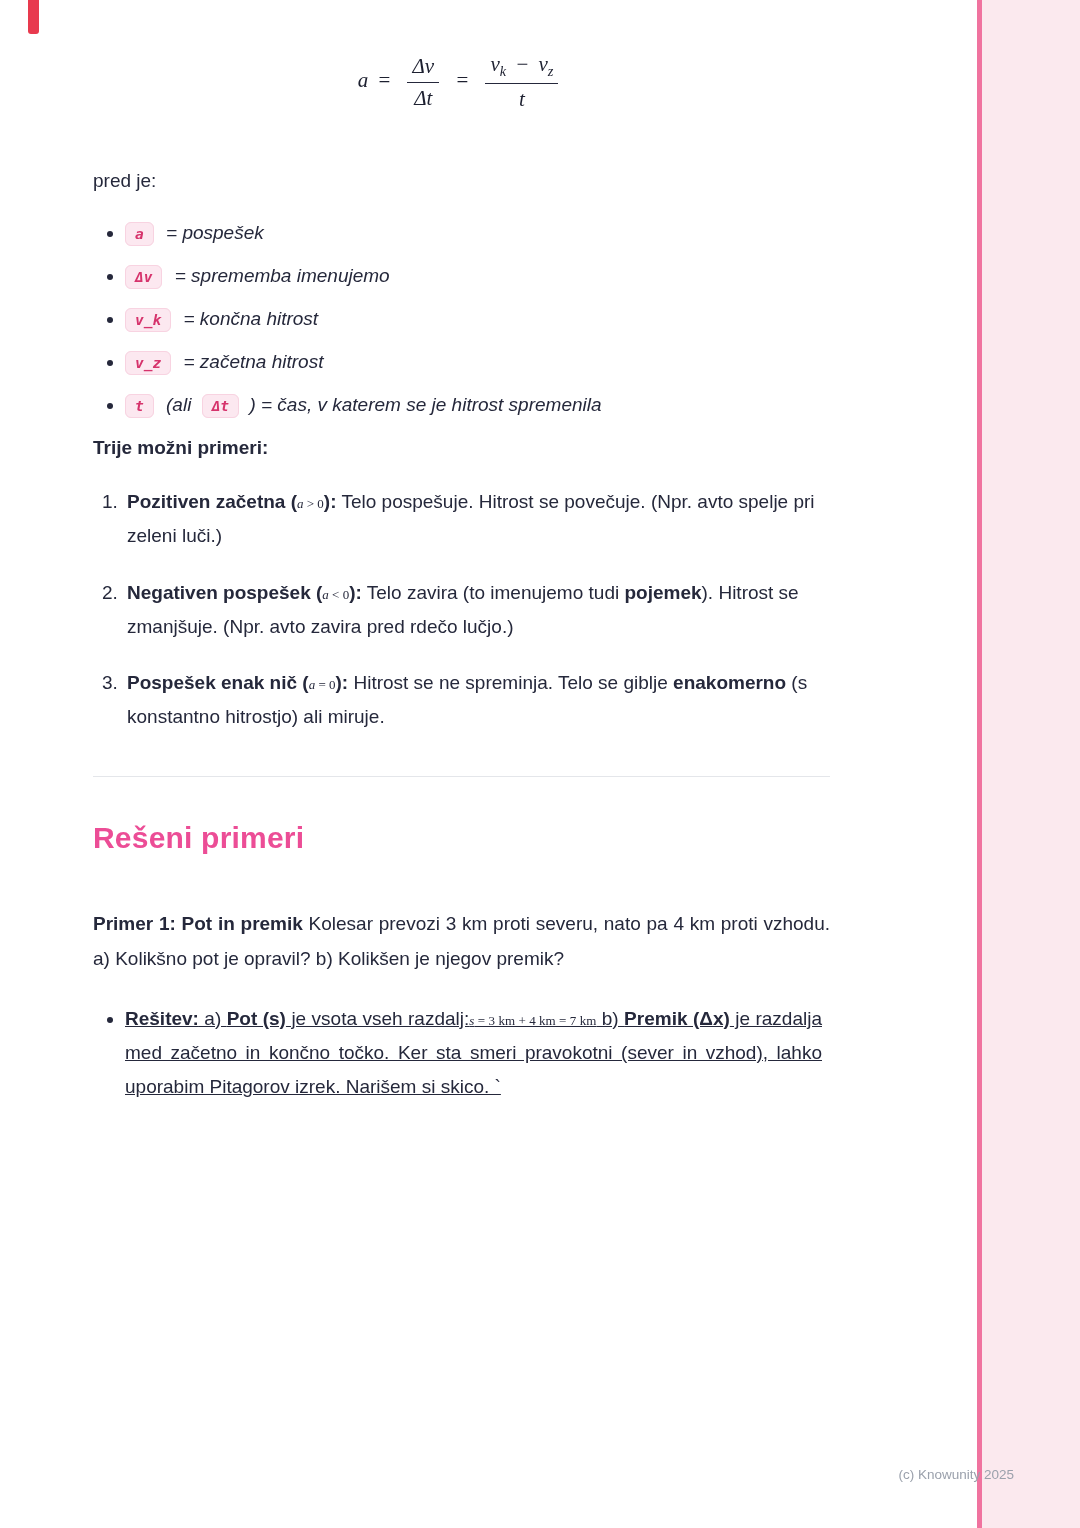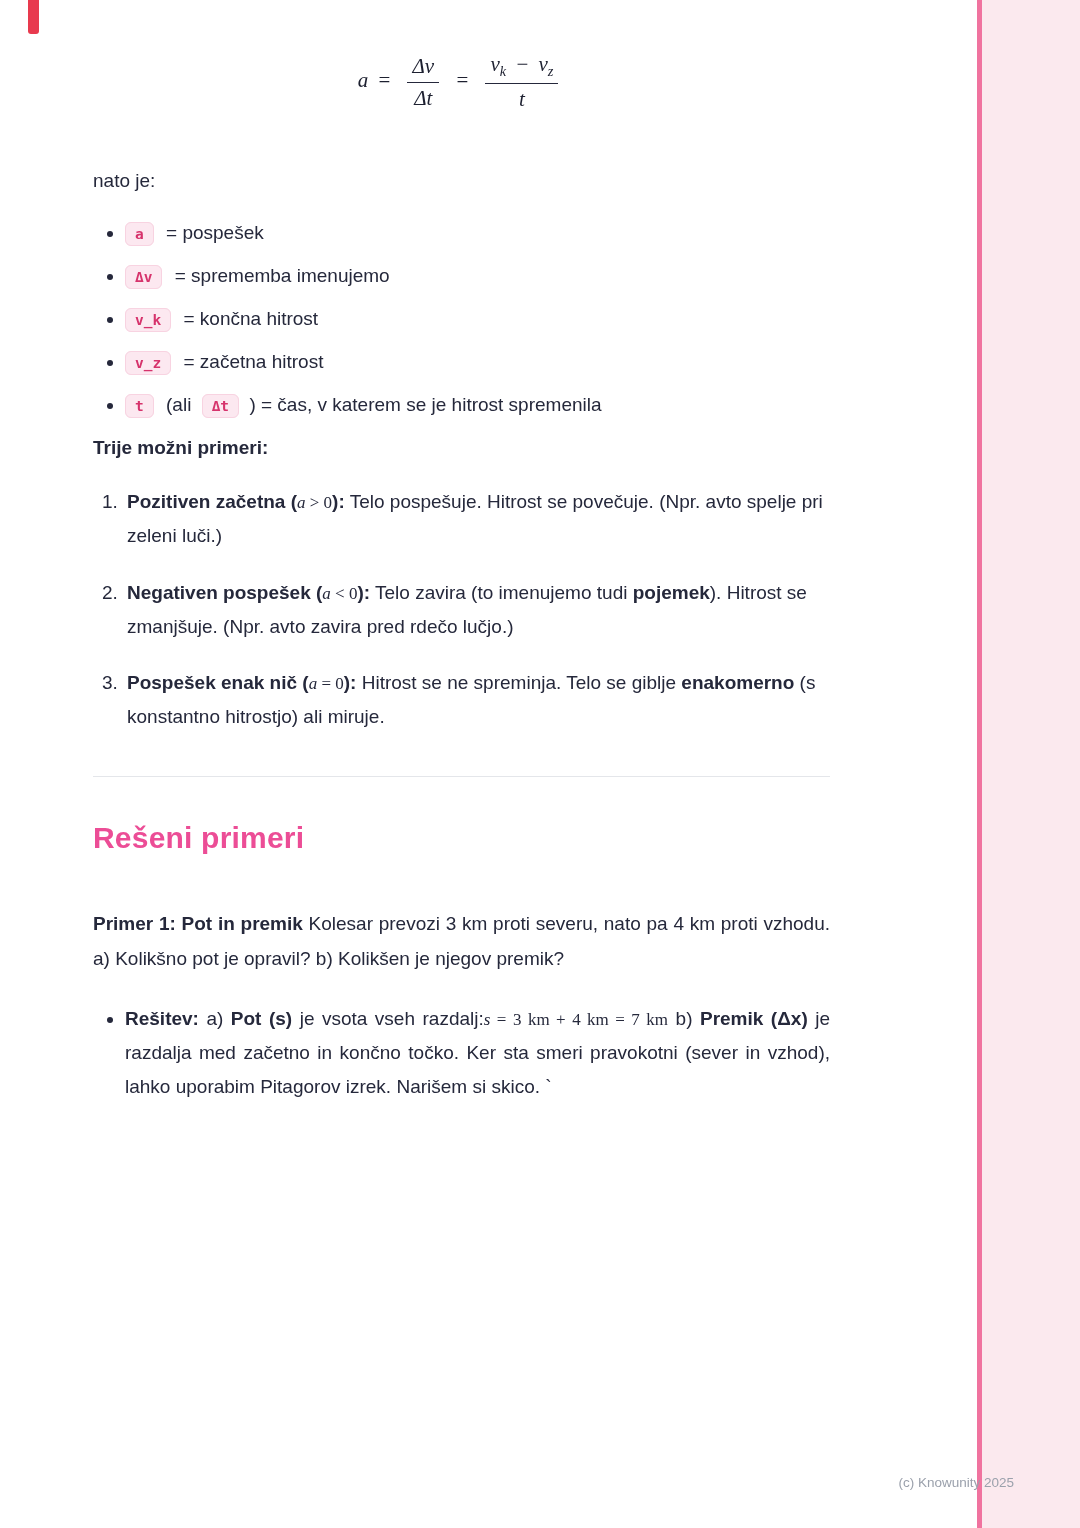--- a/index.html
+++ b/index.html
@@ -19,43 +19,43 @@
   .formula { text-align: center; font-family: "Liberation Serif", serif; font-size: 21px; color: #1d2030; }
   .mvar { font-style: italic; font-family: "Liberation Serif", serif; }
   .frac { display: inline-flex; flex-direction: column; vertical-align: middle; text-align: center; margin: 0 7px; }
   .frac .num { border-bottom: 1.4px solid #25283b; padding: 0 5px 3px; }
   .frac .den { padding-top: 3px; }
   sub { font-size: 68%; }
   .eq { margin: 0 5px; }
 
   .where { margin-top: 58px; font-size: 19px; }
 
-  .def-list { list-style: disc; margin: 30px 0 0 0; padding-left: 32px; }
+  .def-list { list-style: disc; margin: 30px 0 0 0; padding-left: 32px; font-style: italic; }
   .def-list li { margin-bottom: 21px; font-size: 19px; }
   .token {
     font-family: "DejaVu Sans Mono", monospace; font-weight: bold; font-size: 14.5px;
     color: #d6336c; background: #fce8f0; border: 1px solid #f8d3e1;
     border-radius: 6px; padding: 3px 9px; margin-right: 7px; white-space: nowrap;
   }
   .token.mid { margin-left: 5px; margin-right: 5px; }
 
   .cases-title { font-size: 19px; font-weight: bold; }
   .cases-list { margin: 26px 0 0 0; padding-left: 30px; }
   .cases-list li { margin-bottom: 22px; font-size: 19px; line-height: 1.8; padding-left: 4px; }
-  .math { font-family: "Liberation Serif", serif; font-size: 17px; }
+  .math { font-family: "Liberation Serif", serif; font-size: 13px; }
 
   hr.divider { border: none; border-top: 1px solid #e4e6ea; margin: 42px 0 0 0; }
 
   h2.solved-heading { margin: 44px 0 0 0; font-size: 30px; font-weight: bold; color: #ec4d96; letter-spacing: 0.2px; }
 
   .primer { margin-top: 52px; font-size: 19px; line-height: 1.8; text-align: justify; }
-  .solution-list { list-style: disc; margin: 26px 0 0 0; padding-left: 32px; }
+  .solution-list { list-style: disc; margin: 26px 8px 0 0; padding-left: 32px; text-decoration: underline; }
   .solution-list li { font-size: 19px; line-height: 1.8; text-align: justify; }
 
-  .footer { position: absolute; right: 66px; bottom: 38px; font-size: 13.5px; color: #9ba1ac; z-index: 3; }
+  .footer { position: absolute; right: 66px; bottom: 46px; font-size: 13.5px; color: #9ba1ac; z-index: 3; }
 </style>
 </head>
 <body>
 
 <div class="corner-mark"></div>
 <div class="right-stripe"></div>
 <div class="right-panel"></div>
 
 <div class="content">
 
@@ -70,21 +70,21 @@
     <span class="frac">
       <span class="num">
         <span class="mvar">v</span><sub class="mvar">k</sub>
         <span class="eq">−</span>
         <span class="mvar">v</span><sub class="mvar">z</sub>
       </span>
       <span class="den mvar">t</span>
     </span>
   </div>
 
-  <p class="where">nato je:</p>
+  <p class="where">pred je:</p>
 
   <ul class="def-list">
     <li>
       <code class="token">a</code>
       <span>= pospešek</span>
     </li>
     <li>
       <code class="token">Δv</code>
       <span>= sprememba imenujemo</span>
     </li>

